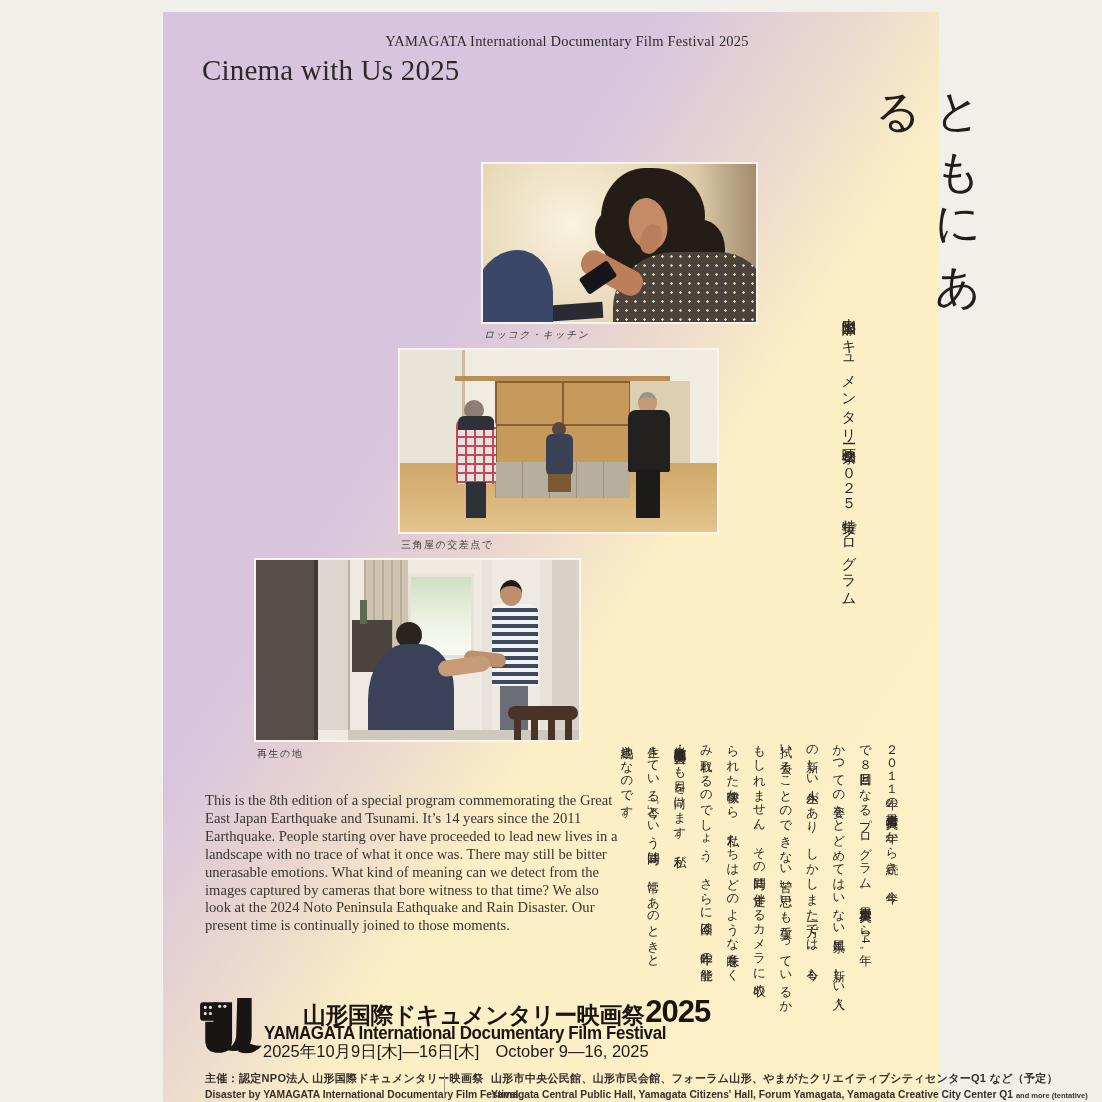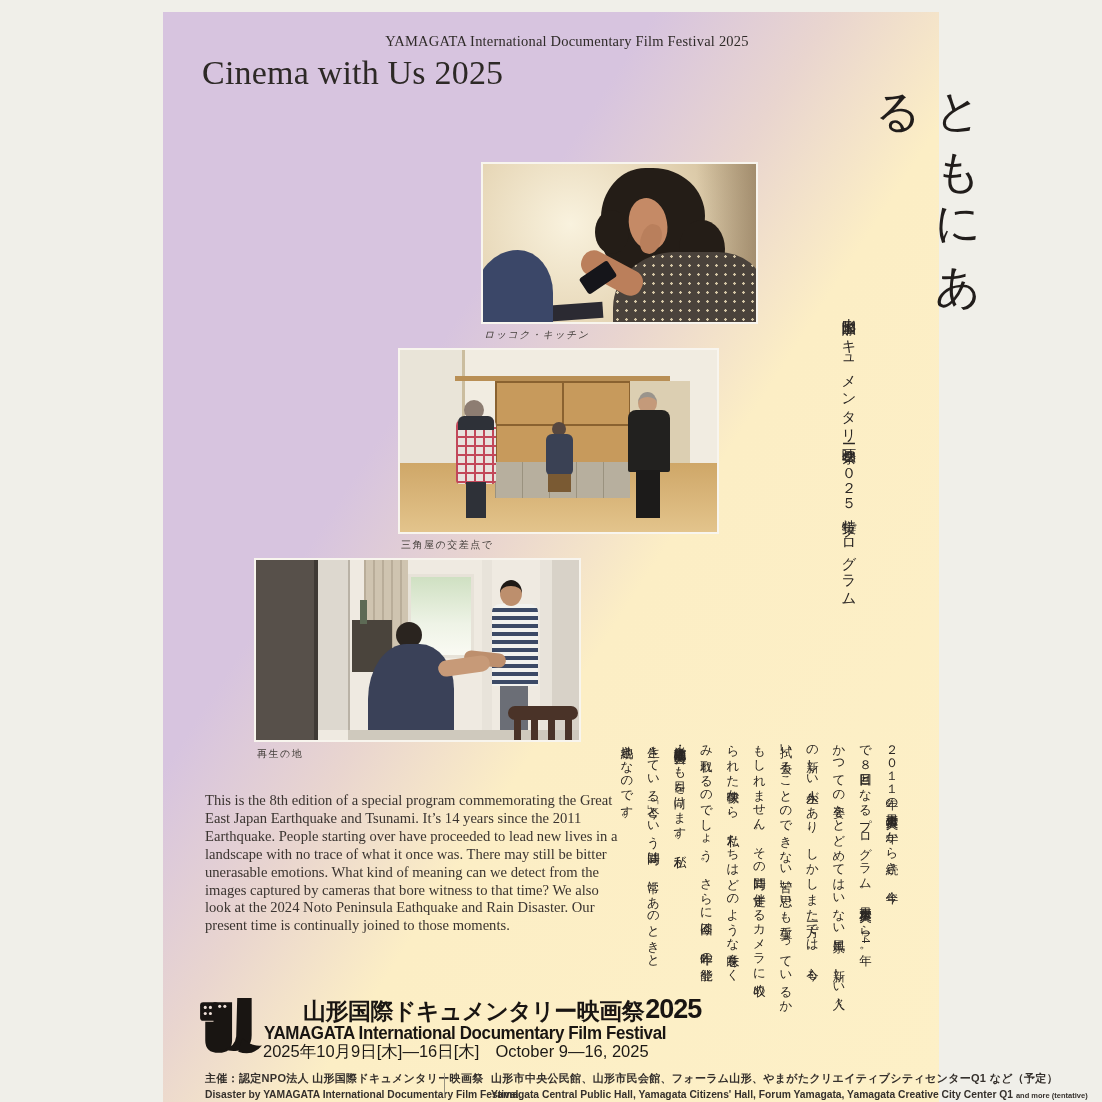--- a/index.html
+++ b/index.html
@@ -4,21 +4,21 @@
 <style>
   html,body{margin:0;padding:0;}
   .page{position:relative;width:1102px;height:1102px;background:#f0efe9;overflow:hidden;
         font-family:"Liberation Serif","DejaVu Serif",serif;}
   .poster{position:absolute;left:163px;top:12px;width:776px;height:1102px;
         background:linear-gradient(123deg,#d7c4df 0%,#d7c4df 33%,#e9d5cf 45%,#fceec5 57%,#fdf0c7 100%);}
 
   
   .header-line{position:absolute;left:66px;top:21px;width:676px;text-align:center;
         font-size:14.5px;color:#2f2b29;letter-spacing:.2px;}
-  .main-title{position:absolute;left:39px;top:42px;font-size:34px;color:#2d2926;letter-spacing:.2px;}
+  .main-title{position:absolute;left:39px;top:42px;font-size:29px;color:#2d2926;letter-spacing:.2px;}
   .v-title{position:absolute;left:705px;top:50px;height:270px;writing-mode:vertical-rl;
         font-size:45px;letter-spacing:6px;color:#211d1b;}
   .v-subtitle{position:absolute;left:676px;top:295px;height:390px;writing-mode:vertical-rl;
         font-size:14.5px;letter-spacing:1.2px;color:#2a2624;}
 
   
   .photo{position:absolute;border:2px solid #f8f5ee;box-sizing:border-box;overflow:hidden;background:#ddd;}
   .photo *{position:absolute;}
   .caption{position:absolute;font-size:10px;color:#45403c;letter-spacing:1.5px;}
 
@@ -95,21 +95,21 @@
   .jp-paragraph{position:absolute;top:724px;right:34px;height:294px;writing-mode:vertical-rl;
         font-size:12.5px;letter-spacing:.6px;color:#2b2724;}
   .jp-paragraph .col{line-height:26.5px;}
 
   
   .sans{font-family:"Liberation Sans","DejaVu Sans",sans-serif;}
   .logo-mark{position:absolute;left:34px;top:983px;width:66px;height:66px;}
   .logo-jp{position:absolute;left:100px;top:984px;display:flex;align-items:flex-end;gap:1px;
         font-weight:bold;color:#191512;line-height:1;}
   .logo-jp .jp-t{font-size:23px;letter-spacing:-.5px;margin-left:40px;}
-  .logo-jp .jp-y{font-size:27px;letter-spacing:-1px;}
+  .logo-jp .jp-y{font-size:31px;letter-spacing:-1px;}
   .logo-en{position:absolute;left:101px;top:1011px;font-weight:bold;font-size:17.5px;color:#191512;
         letter-spacing:-.4px;transform:scaleX(.97);transform-origin:left;white-space:nowrap;}
   .logo-dates{position:absolute;left:100px;top:1029px;font-size:16.5px;color:#1c1916;white-space:nowrap;}
   .logo-dates .gap{display:inline-block;width:16px;}
 
   
   .footer-left{position:absolute;left:42px;top:1059px;color:#35302c;}
   .footer-left .l1{font-size:11px;font-weight:bold;letter-spacing:.3px;}
   .footer-left .l2{font-size:10.3px;font-weight:bold;margin-top:3px;}
   .footer-divider{position:absolute;left:281px;top:1061px;width:1px;height:25px;background:#97917f;}

